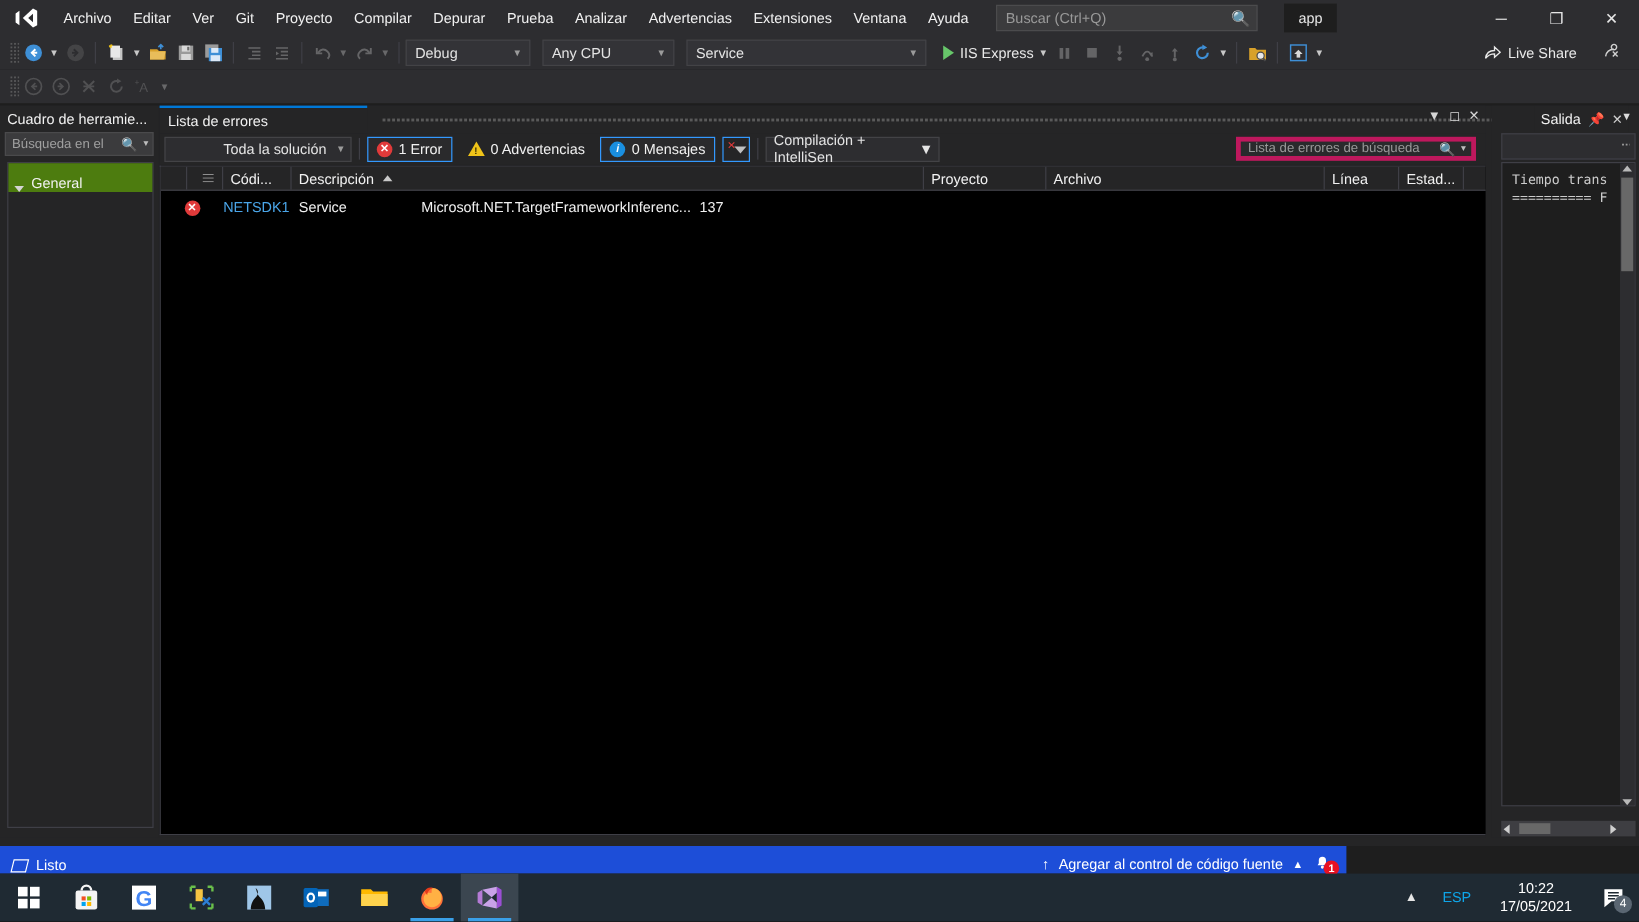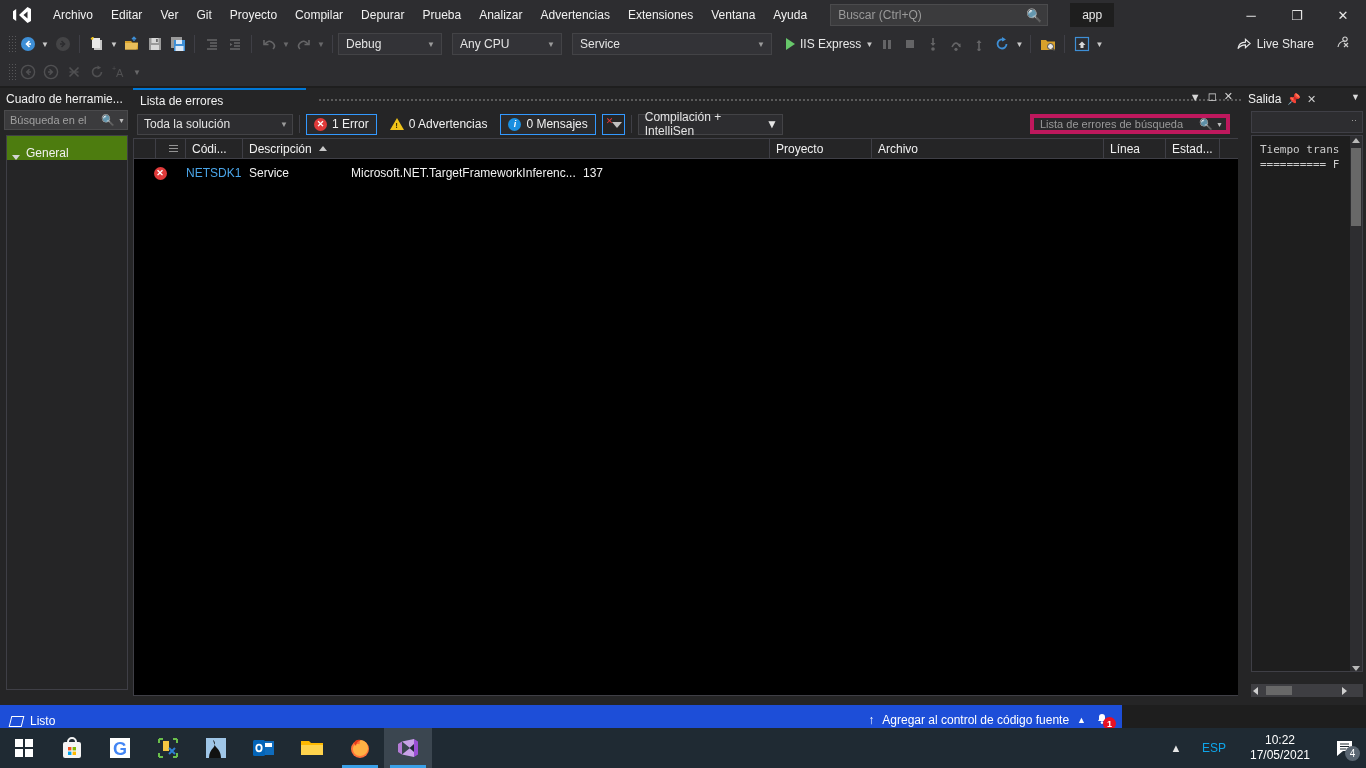--- a/index.html
+++ b/index.html
@@ -121,21 +121,21 @@
   .tabdots { position: absolute; left: 185px; top: 10px; width: 1000px; height: 4px;
     background-image: radial-gradient(#5a5a5a 40%, transparent 41%); background-size: 4px 4px; }
   .tabwinbtns { position: absolute; right: 5px; top: 2px; display: flex; gap: 7px; align-items: center; }
   .tabwinbtns span { color: #d6d6d6; font-size: 11px; }
   .err-toolbar {
     height: 26px; display: flex; align-items: center; padding: 0 4px; gap: 6px;
     background: #252526; position: relative;
   }
   .sel-combo { width: 156px; height: 21px; background: #2d2d30; border: 1px solid #434346;
     display: flex; align-items: center; padding: 0 4px 0 6px; color: #e4e4e4; font-size: 12px; }
-  .sel-combo .cv { flex:1; white-space: nowrap; overflow: hidden; }
+  .sel-combo .cv { flex:1; white-space: nowrap; overflow: hidden; margin-left: 42px; }
   .sel-combo .cd { color: #9b9b9b; font-size: 8px; }
   .vsep { width: 1px; height: 18px; background: #3f3f46; }
   .chip {
     height: 21px; display: flex; align-items: center; gap: 5px; padding: 0 7px;
     color: #f1f1f1; font-size: 12px; white-space: nowrap;
   }
   .chip.on { border: 1px solid #3399ff; background: #2a2a2c; }
   .ico-err { width: 13px; height: 13px; border-radius: 50%; background: #e03a3a;
     display: flex; align-items: center; justify-content: center; color: #fff;
     font-size: 9px; font-weight: bold; line-height: 1; }
@@ -181,21 +181,21 @@
   .cell.code { width: 57px; color: #4aa5e8; padding-left: 0; }
   .cell.desc { width: 527px; white-space: normal; line-height: 14px; padding-right: 4px;
     align-items: flex-start; padding-top: 2px; }
   .cell.proj { width: 102px; }
   .cell.file { width: 232px; }
   .cell.line { width: 62px; }
   .cell.state { width: 54px; }
 
   
   .outpanel { position: absolute; left: 1243px; top: 0; width: 123px; height: 610px; background: #252526; }
-  .out-tabs { height: 22px; display: flex; align-items: center; position: relative; }
+  .out-tabs { height: 22px; display: flex; align-items: center; position: relative; margin-left: 36px; }
   .out-tab { height: 22px; display: flex; align-items: center; gap: 6px; padding: 0 5px;
     color: #f1f1f1; font-size: 12px; background: #252526; }
   .out-tab .pin { color: #cfcfcf; font-size: 11px; }
   .out-tab .x { color: #cfcfcf; font-size: 11px; }
   .out-chev { position: absolute; right: 6px; top: 4px; color: #dcdcdc; font-size: 9px; }
   .out-toolbar { height: 22px; margin: 1px 3px 0 8px; border: 1px solid #3f3f46; background: #2d2d30;
     position: relative; }
   .out-toolbar .dots { position: absolute; right: 4px; top: 7px; width: 7px; height: 3px;
     background-image: radial-gradient(#9a9a9a 45%, transparent 46%); background-size: 3px 3px; }
   .out-body { margin: 2px 3px 0 8px; height: 537px; background: #1e1e1e; border: 1px solid #3f3f46;

